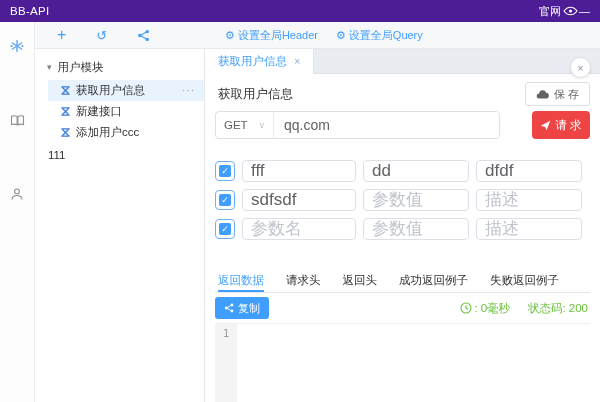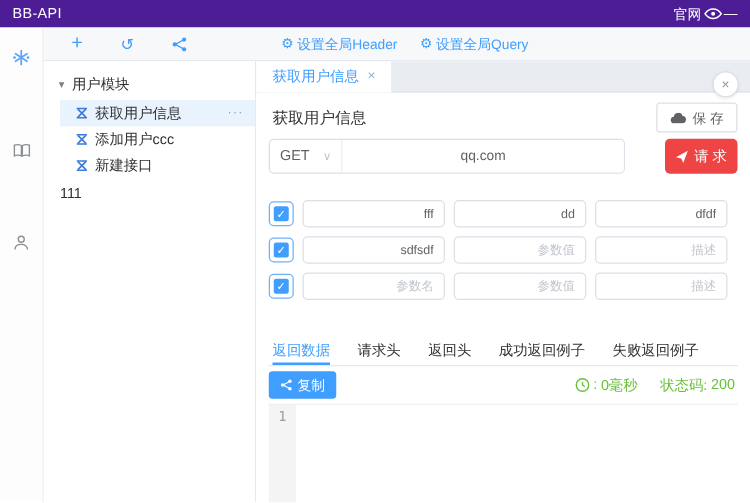--- a/index.html
+++ b/index.html
@@ -53,32 +53,32 @@
   .panel { flex:1; display:flex; flex-direction:column; padding:7px 10px 0; min-height:0; }
   .title-row { display:flex; align-items:center; height:26px; margin-bottom:4px; flex:0 0 26px; }
   .api-title { font-size:12.5px; color:#303133; padding-left:3px; }
   .title-actions { margin-left:auto; display:flex; gap:7px; }
   .ghost-btn { height:24px; padding:0 10px; background:#fff; border:1px solid #dcdfe6; border-radius:3px; font-size:11px; color:#606266; display:flex; align-items:center; gap:5px; cursor:pointer; }
 
   .request-row { display:flex; height:28px; flex:0 0 28px; margin-bottom:21px;gap:25px; }
   .url-group { flex:1; display:flex; border:1px solid #dcdfe6; border-radius:4px; margin-right:7px; overflow:hidden; background:#fff; }
   .method-select { width:58px; flex:0 0 58px; display:flex; align-items:center; justify-content:space-between; padding:0 8px; color:#606266; font-size:11.5px; border-right:1px solid #e8ebef; cursor:pointer; }
   .chevron { color:#c0c4cc; font-size:9px; }
-  .url-input { flex:1; border:none; outline:none; padding:0 10px; font-size:11px; color:#606266; min-width:0;text-align:center; }
+  .url-input { flex:1; border:none; outline:none; padding:0 10px; font-size:14px; color:#606266; min-width:0; }
   .send-btn { width:58px; flex:0 0 58px; background:#ef4444; border:none; border-radius:4px; color:#fff; font-size:11.5px; display:flex; align-items:center; justify-content:center; gap:4px; cursor:pointer; }
 
   .param-tabs { display:flex; gap:27px; border-bottom:1px solid #e4e7ed; padding:0 3px; height:25px; flex:0 0 25px; align-items:stretch; margin-bottom:9px; font-size:11.5px; }
   .ptab { color:#303133; display:flex; align-items:center; border-bottom:2px solid transparent; cursor:pointer; }
   .ptab.active { color:#409eff; border-bottom-color:#409eff; }
   .ptab.dim { color:#bfc4cc; }
 
   .param-row { display:flex; align-items:center; gap:7px; margin-bottom:7px; flex:0 0 22px; }
   .cbx { width:20px; height:20px; border:1px solid #6db1f7; border-radius:4px; display:flex; align-items:center; justify-content:center; background:#fff; cursor:pointer; }
   .cbx-in { width:12px; height:12px; background:#409eff; border-radius:2px; color:#fff; font-size:9px; line-height:1; display:flex; align-items:center; justify-content:center; }
-  .p-input { height:22px; border:1px solid #dcdfe6; border-radius:4px; padding:0 8px; font-size:10px; color:#606266; outline:none;text-align:right; }
+  .p-input { height:22px; border:1px solid #dcdfe6; border-radius:4px; padding:0 8px; font-size:17px; color:#606266; outline:none; }
   .p-input::placeholder { color:#c0c4cc; }
   .w-name { width:114px; } .w-val { width:106px; } .w-desc { width:106px; }
 
   .result-tabs { display:flex; gap:22px; margin-top:24px; border-bottom:1px solid #e4e7ed; height:22px; flex:0 0 22px; font-size:11.5px; padding:0 3px; }
   .rtab { color:#303133; border-bottom:2px solid transparent; cursor:pointer; display:flex; align-items:center; }
   .rtab.active { color:#409eff; border-bottom-color:#409eff; }
 
   .result-toolbar { display:flex; align-items:center; height:30px; flex:0 0 30px; padding:4px 2px 4px 0; }
   .copy-btn { height:22px; padding:0 9px; background:#409eff; color:#fff; border:none; border-radius:3px; font-size:11px; display:flex; align-items:center; gap:4px; cursor:pointer; }
   .status-group { margin-left:auto; display:flex; align-items:center; gap:18px; color:#67c23a; font-size:11.5px; }
@@ -188,30 +188,30 @@
             <span>获取用户信息</span>
             <span class="more">···</span>
           </div>
           <div class="tree-item">
             <svg width="11" height="11" viewBox="0 0 12 12">
                 <g stroke="#3a7bd8" stroke-width="1.4" fill="none">
                   <path d="M1.5 2h9M1.5 10h9"></path>
                   <path d="M2.5 2.5l7 7M9.5 2.5l-7 7"></path>
                 </g>
               </svg>
-            <span>添加用户ccc</span>
+            <span>新建接口</span>
           </div>
           <div class="tree-item">
             <svg width="11" height="11" viewBox="0 0 12 12">
                 <g stroke="#3a7bd8" stroke-width="1.4" fill="none">
                   <path d="M1.5 2h9M1.5 10h9"></path>
                   <path d="M2.5 2.5l7 7M9.5 2.5l-7 7"></path>
                 </g>
               </svg>
-            <span>新建接口</span>
+            <span>添加用户ccc</span>
           </div>
           <div class="tree-extra">
             <span>111</span>
           </div>
         </div>
 
         <div class="main">
           <div class="tabbar">
             <div class="tab">
               <span>获取用户信息</span>

